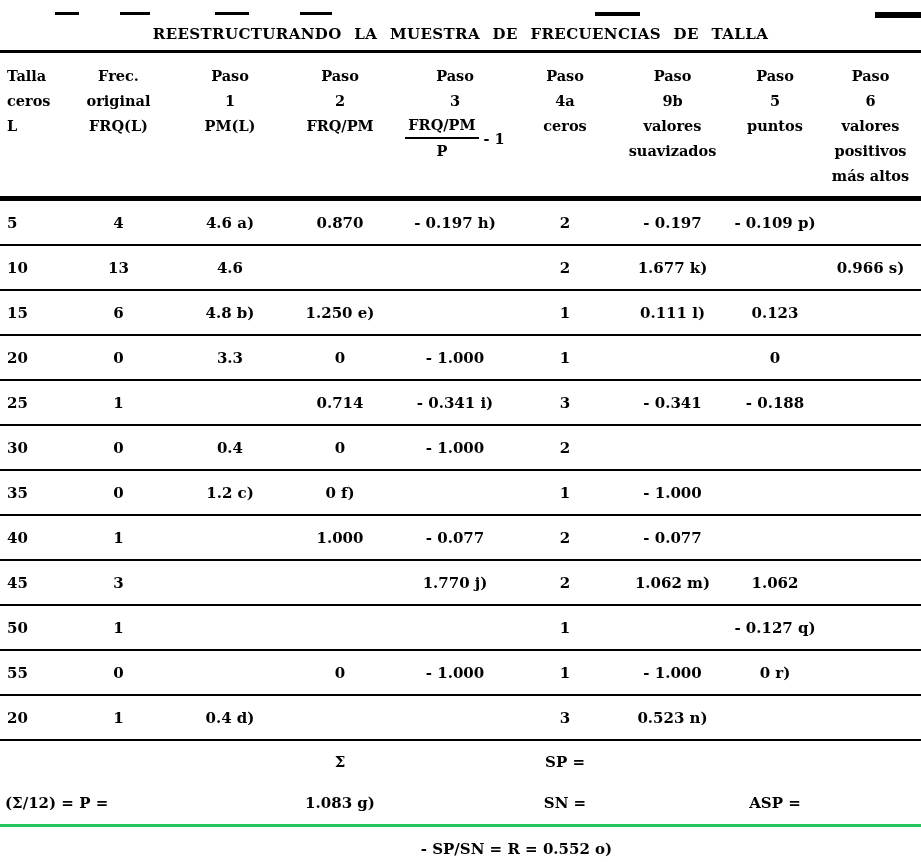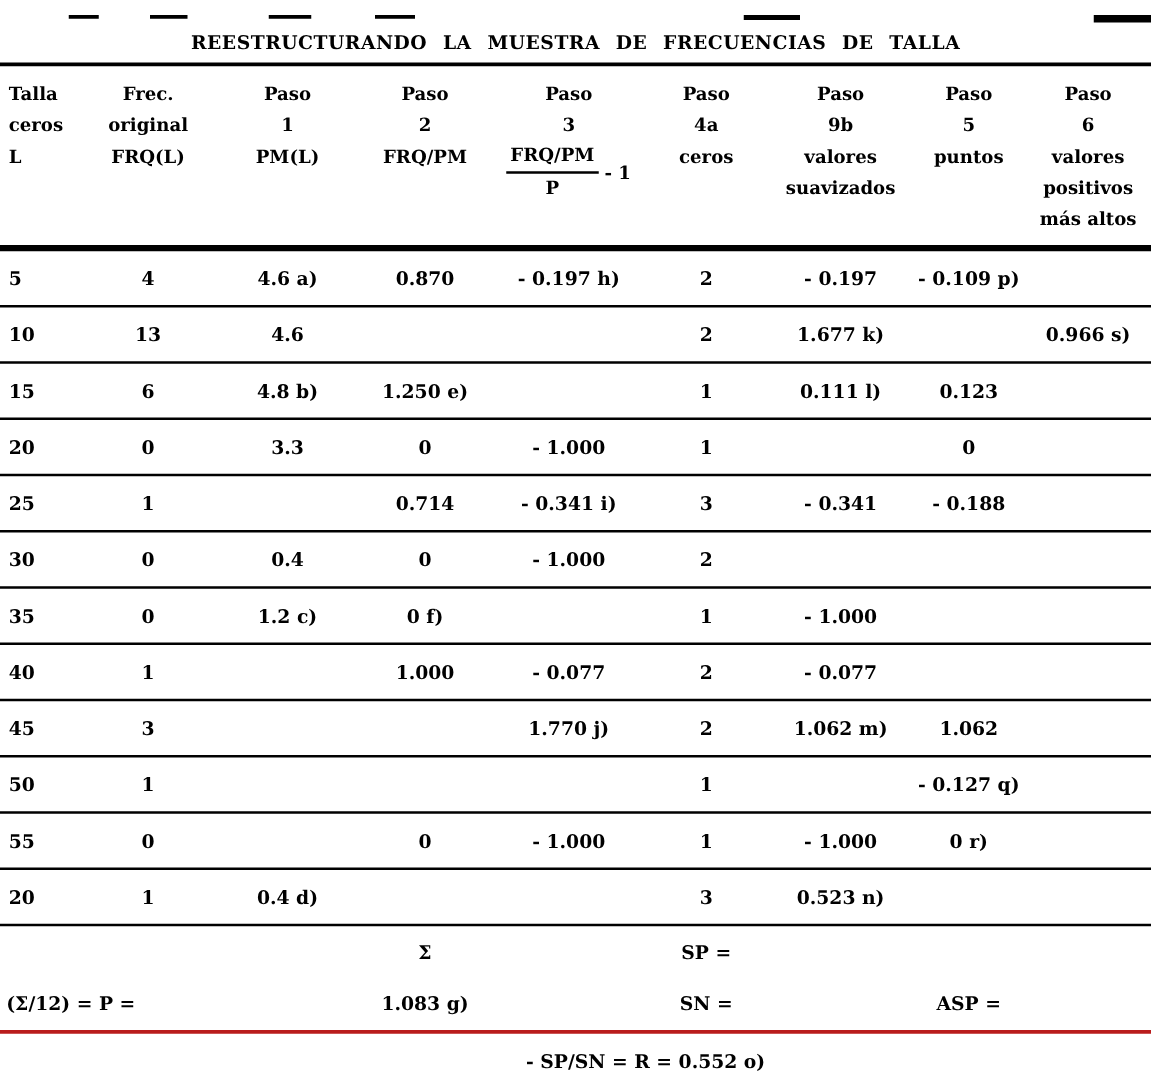--- a/index.html
+++ b/index.html
@@ -51,21 +51,21 @@
   .data-row {
     height: 45px;
     border-bottom: 2px solid #000;
     align-items: center;
     font-size: 15px;
   }
   .cell { text-align: center; }
   .cell.first { text-align: left; padding-left: 7px; }
 
   .footer-row-1 { height: 41px; align-items: center; font-size: 15px; }
-  .footer-row-2 { height: 45px; align-items: center; font-size: 15px; border-bottom: 3px solid #b91c1c; }
+  .footer-row-2 { height: 45px; align-items: center; font-size: 15px; border-bottom: 3px solid #22c55e; }
   .flabel { grid-column: 1 / 4; text-align: left; padding-left: 5px; }
   .footer-row-3 {
     height: 48px;
     display: flex;
     align-items: center;
     justify-content: center;
     font-size: 15px;
     border-bottom: 4px solid #000;
     padding-left: 112px;
   }

